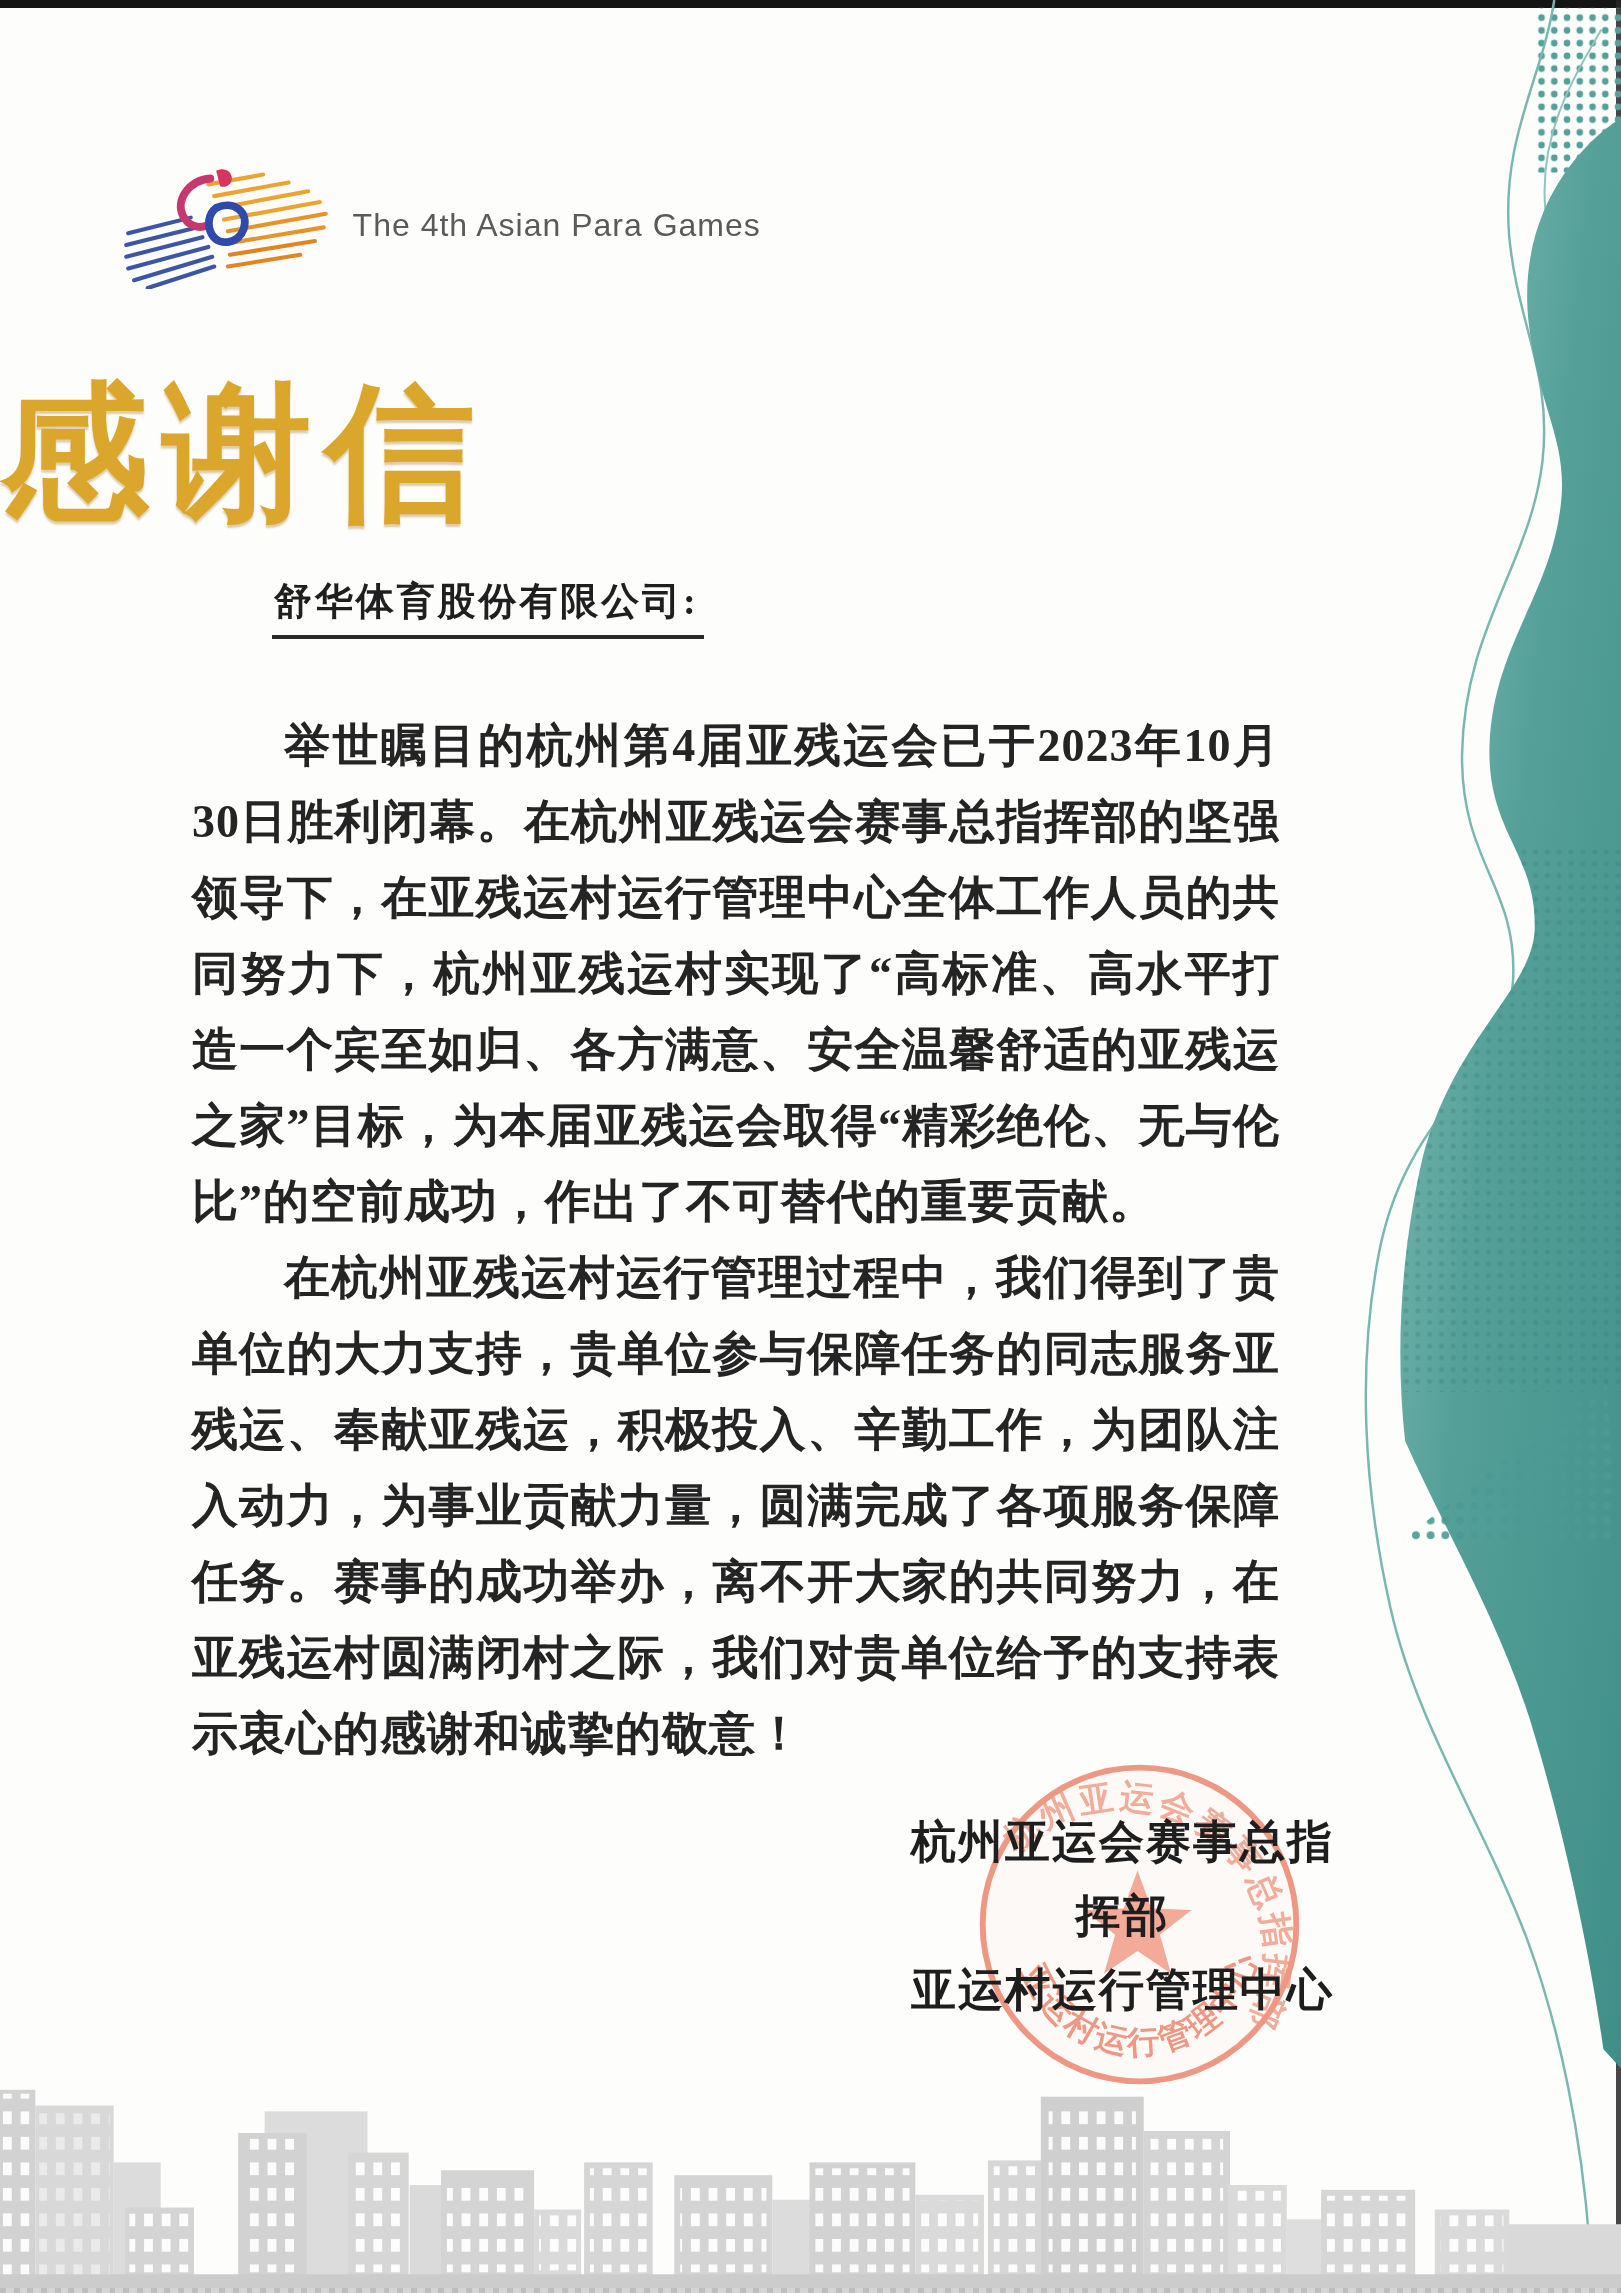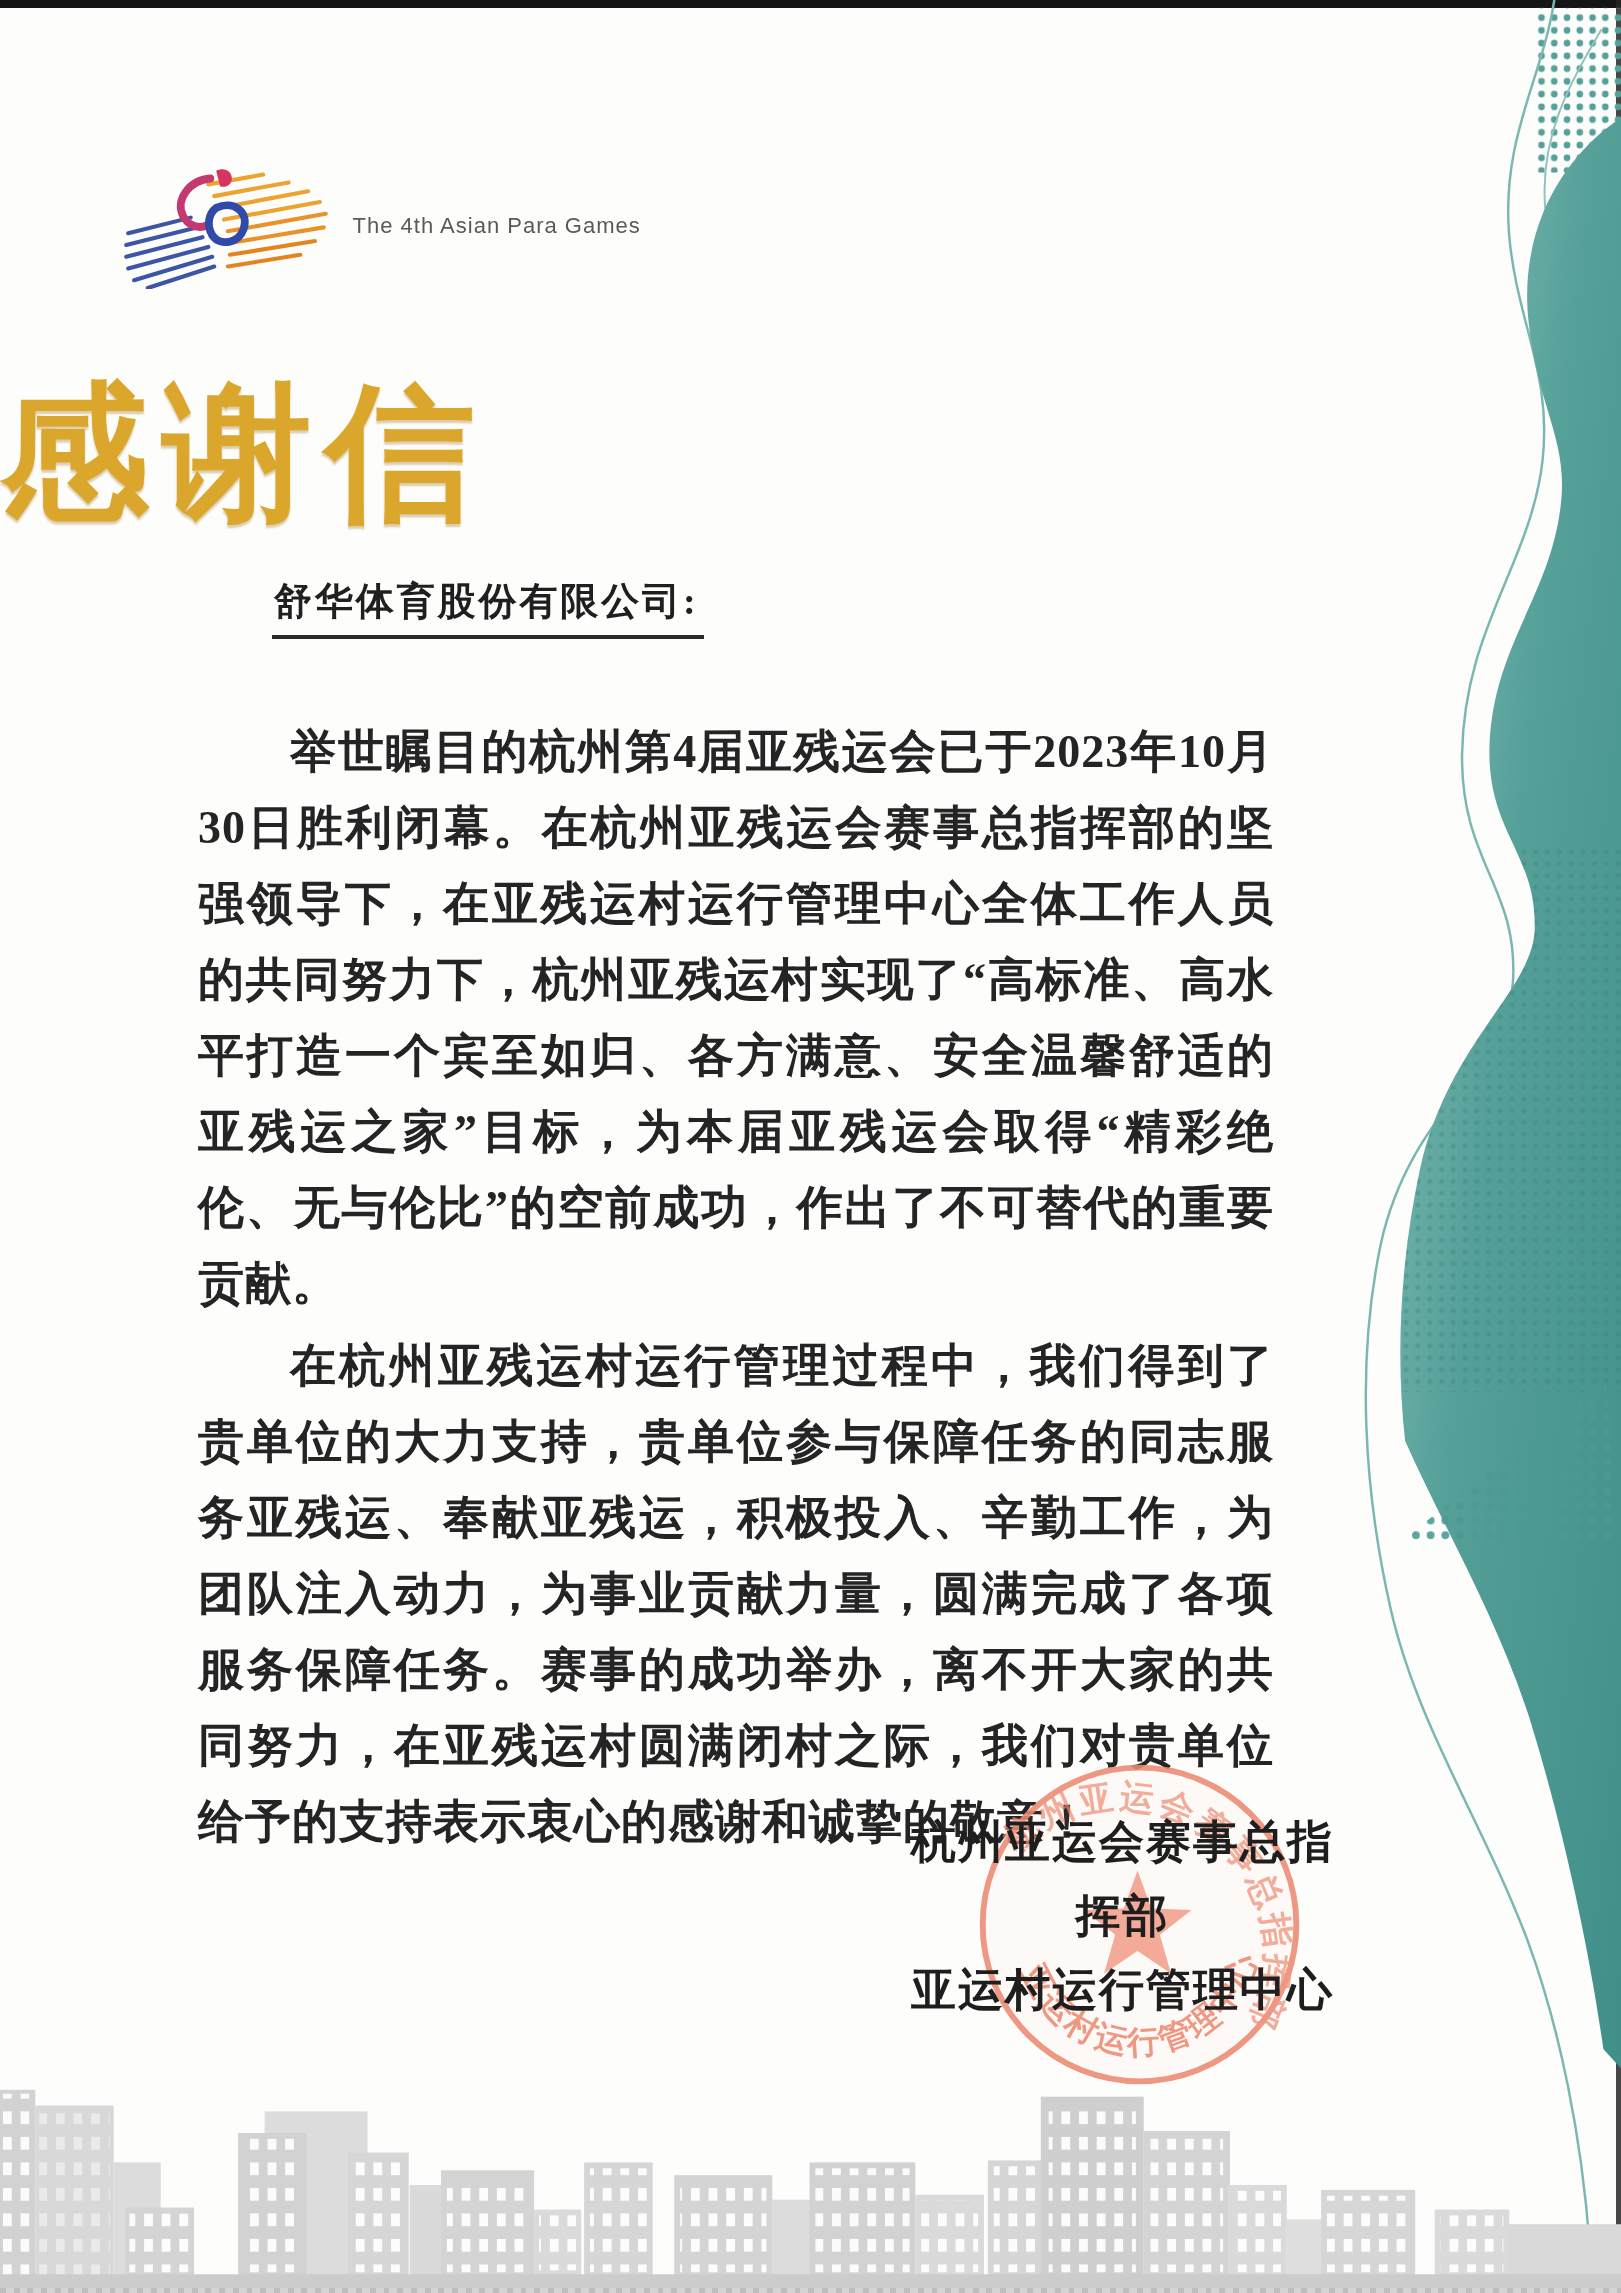--- a/index.html
+++ b/index.html
@@ -12,21 +12,21 @@
   .scan-top{position:absolute;top:0;left:0;width:100%;height:7.8px;background:#151515;}
   .scan-right{position:absolute;top:0;right:0;width:4.9px;height:100%;background:#262626;opacity:.85;}
   .scan-bottom{position:absolute;bottom:0;left:0;width:100%;height:6.9px;background:#c9c9c9;
     background-image:repeating-linear-gradient(90deg,#bdbdbd 0 5.9px,#d4d4d4 5.9px 13.7px);}
 
   
   .logo-row{position:absolute;left:114px;top:157px;display:flex;align-items:center;}
   .logo-mark{width:221px;height:132px;flex:0 0 auto;}
   .logo-text{margin-left:17.6px;font-family:"Liberation Sans","DejaVu Sans",sans-serif;}
   .logo-cn{font-size:46px;color:#4c4c4c;letter-spacing:2.9px;font-weight:600;}
-  .logo-en{font-size:22px;color:#5a5a5a;margin-top:5.9px;letter-spacing:1px;}
+  .logo-en{font-size:32px;color:#5a5a5a;margin-top:5.9px;letter-spacing:1px;}
 
   
   .letter-title{
     position:absolute;left:0;top:355px;width:100%;text-align:left;
     font-size:149px;font-weight:bold;letter-spacing:13.7px;color:#daa72c;
     text-shadow:0 2.9px 2px rgba(160,115,20,.35);
   }
 
   
   .salutation{
@@ -34,21 +34,21 @@
     font-size:38px;font-weight:bold;color:#1f1f1f;letter-spacing:2.9px;
     border-bottom:4.9px solid #2a2a2a;padding:0 5.9px 7.8px 2px;
   }
 
   
   .body-text{
     position:absolute;left:192px;top:708px;width:1088px;
     font-size:46px;line-height:76px;color:#242424;
     font-weight:600;text-align:justify;letter-spacing:1px;
   }
-  .body-text p{margin:6px;text-indent:2em;}
+  .body-text p{margin:0;text-indent:2em;}
 
   
   .signature{
     position:absolute;left:897px;top:1805px;width:451px;
     text-align:center;font-size:45px;font-weight:bold;color:#1e1e1e;
     line-height:74px;letter-spacing:2px;z-index:5;
   }
 
   .stamp{position:absolute;left:966px;top:1751px;width:347px;height:347px;z-index:4;}
 

